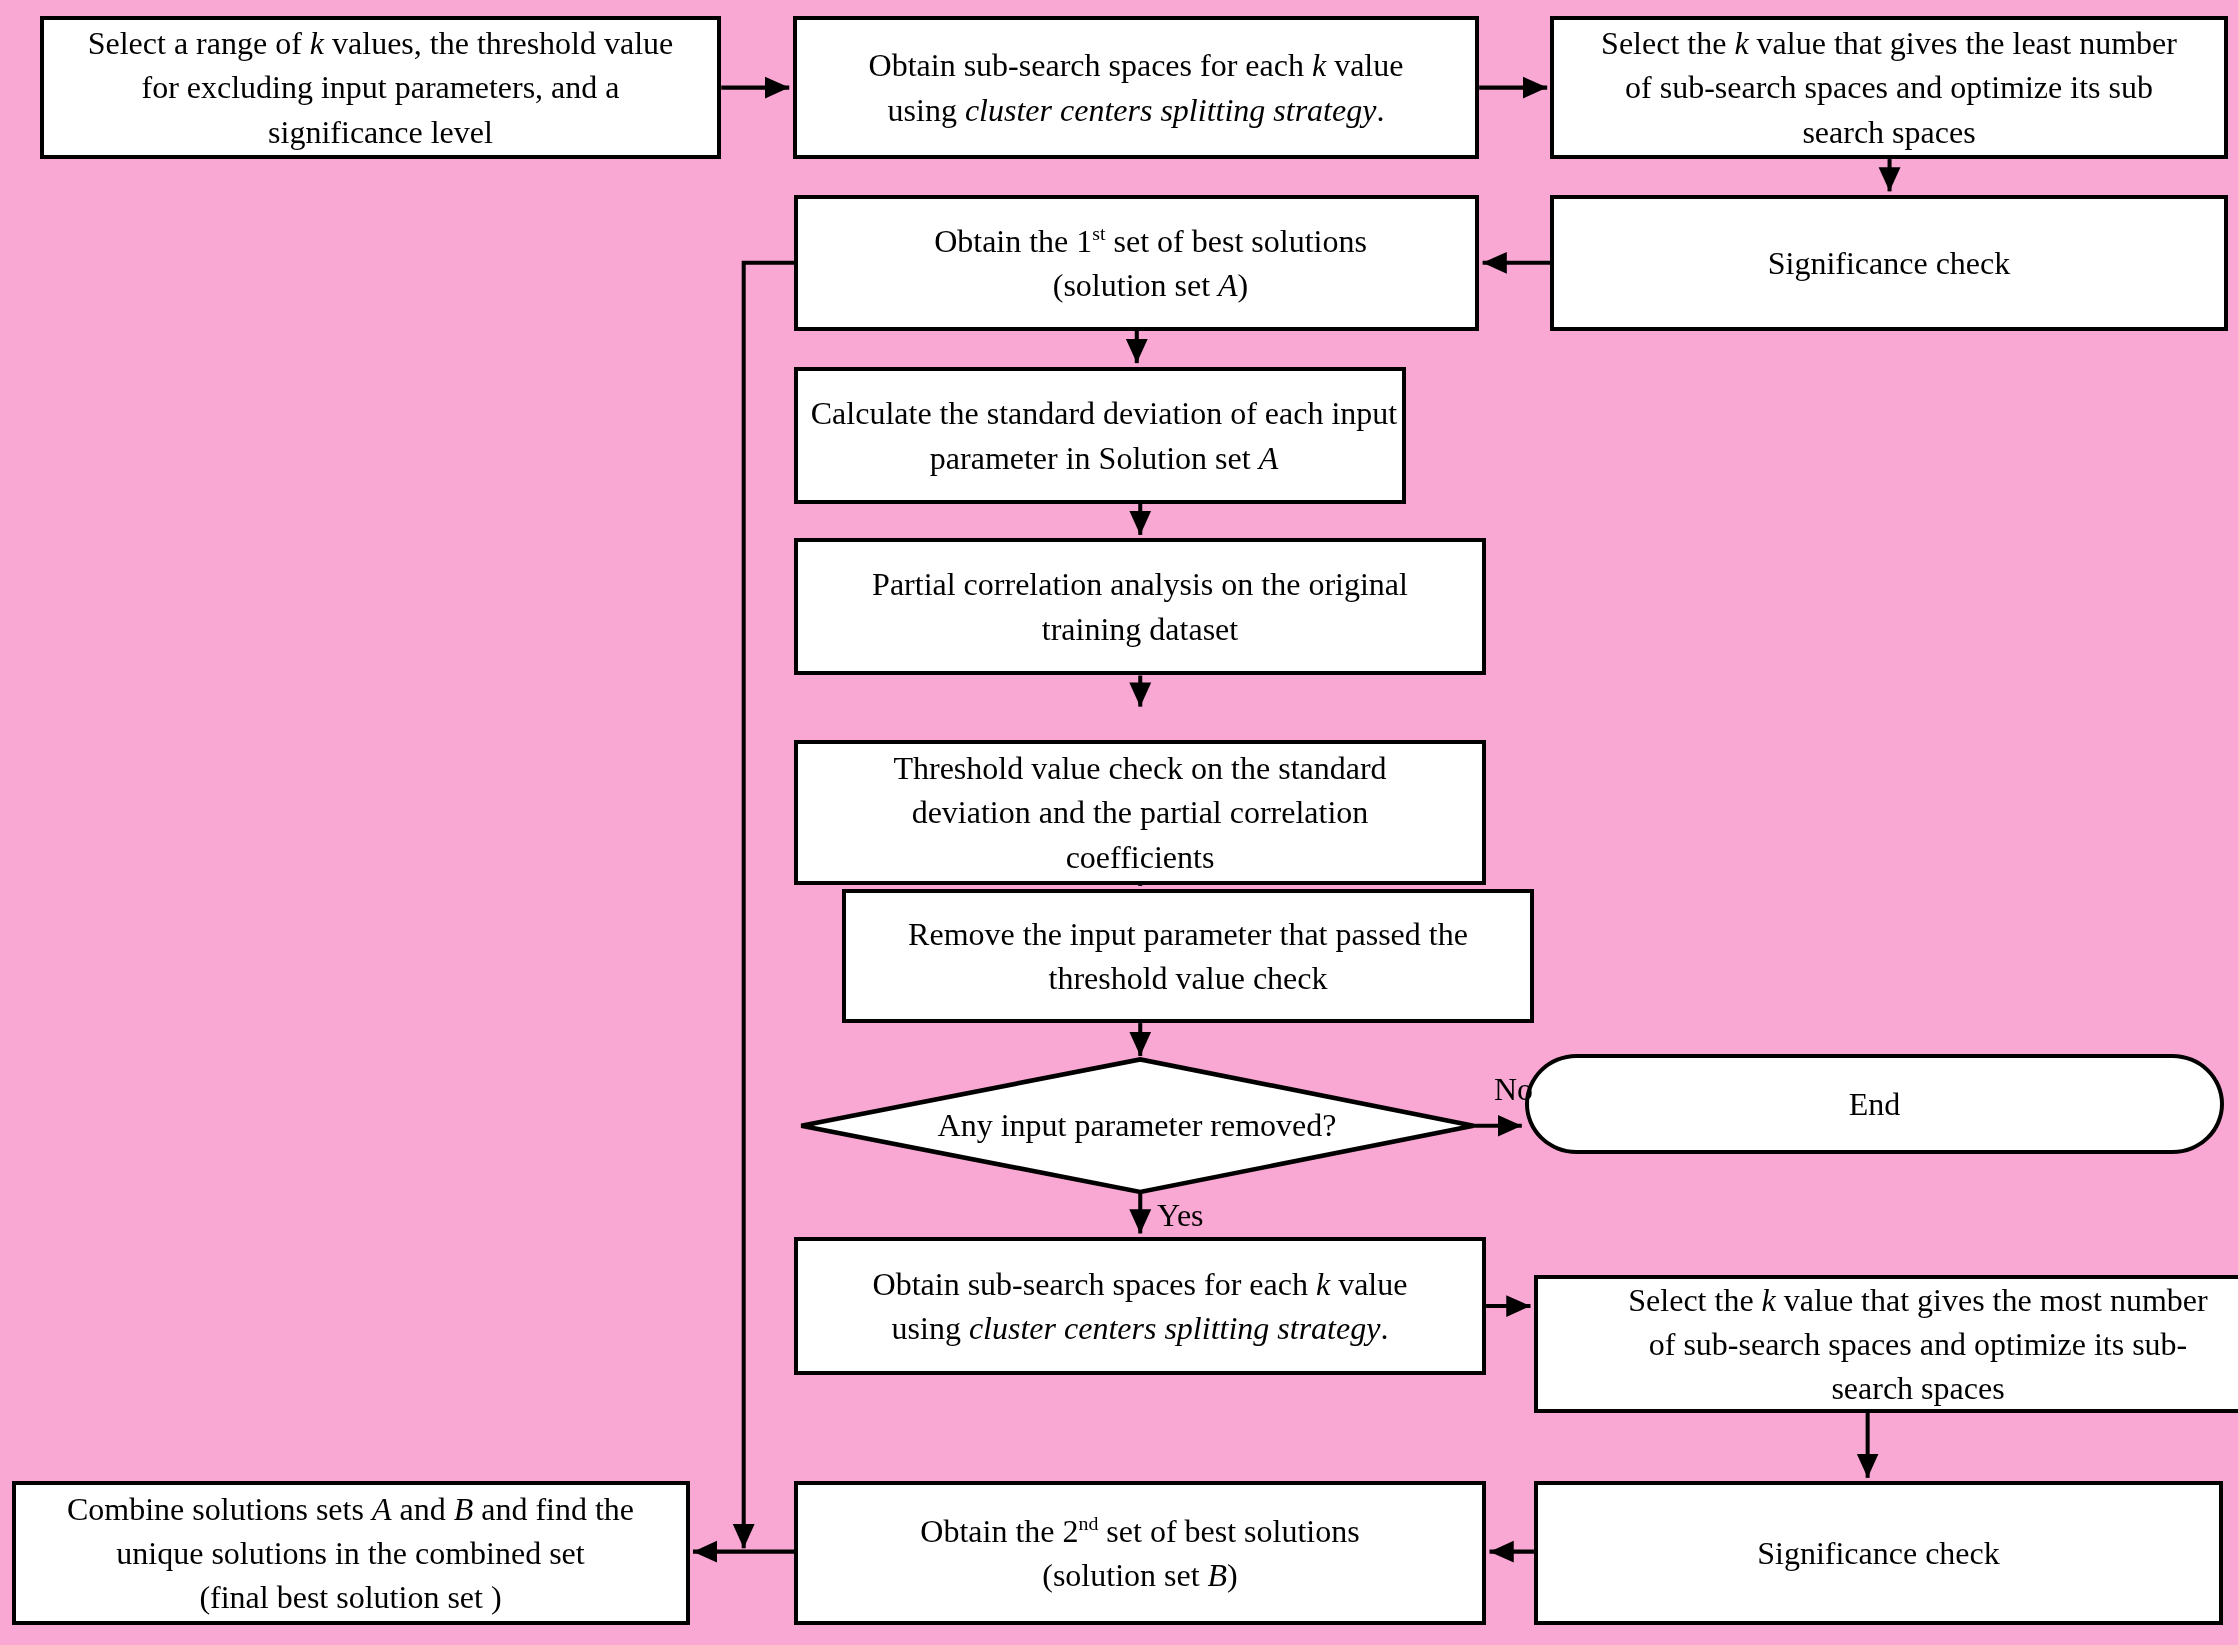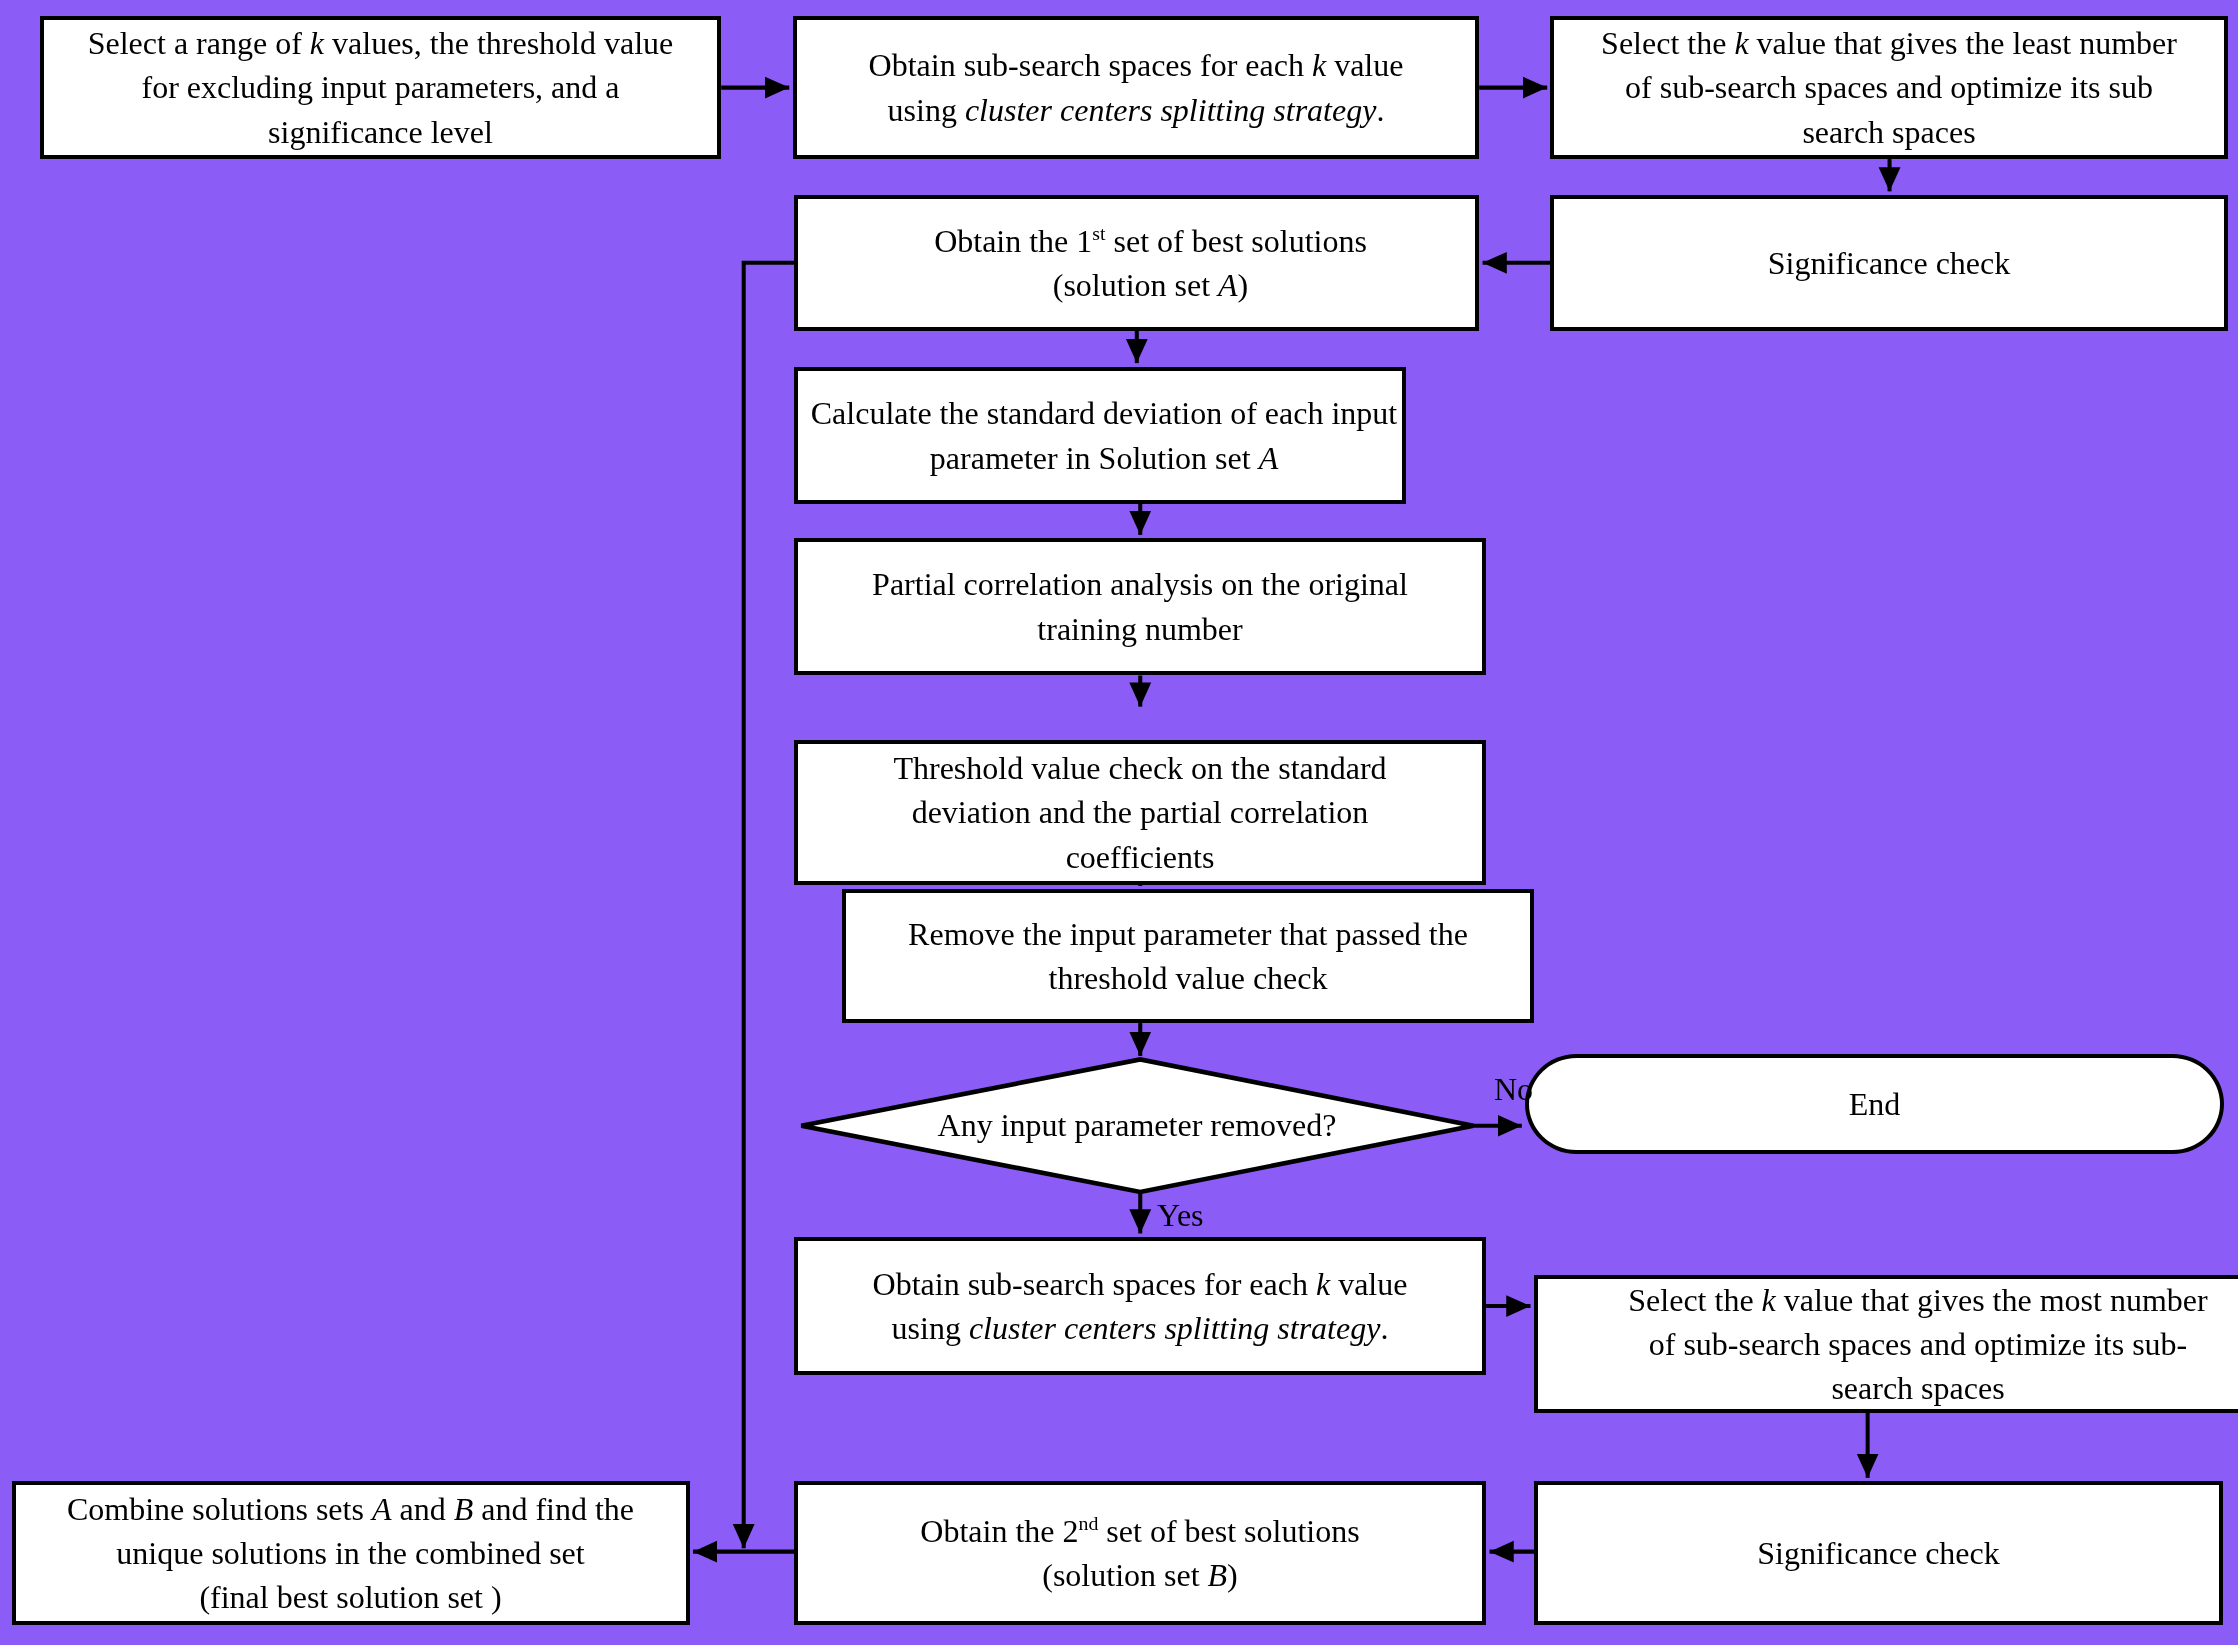--- a/index.html
+++ b/index.html
@@ -1,20 +1,20 @@
 <!DOCTYPE html>
 <html style="font-size:9.2px"><head>
 <meta charset="utf-8">
 <style>
   html, body { margin: 0; padding: 0; background: #ffffff; }
   .stage {
     position: relative;
     width: 2239px;
     height: 1645px;
-    background: #8b5cf6;
+    background: #f9a8d4;
     font-family: "Liberation Serif", "DejaVu Serif", serif;
     font-size: 32px;
     color: #000000;
     overflow: hidden;
   }
   .node {
     position: absolute;
     display: flex;
     align-items: center;
     justify-content: center;
@@ -103,21 +103,21 @@
 
   <div class="node rect" style="left:794px; top:195px; width:685px; height:136px;padding-left:28px;">
     <div class="node-text"><span>Obtain the 1</span><sup>st</sup><span> set of best solutions</span><br><span>(solution set </span><span style="font-style: italic;">A</span><span>)</span></div>
   </div>
 
   <div class="node rect" style="left:794px; top:367px; width:612px; height:137px;padding-left:8px;">
     <div class="node-text"><span>Calculate the standard deviation of each input</span><br><span>parameter in Solution set </span><span style="font-style: italic;">A</span></div>
   </div>
 
   <div class="node rect" style="left:794px; top:538px; width:692px; height:137px;">
-    <div class="node-text"><span>Partial correlation analysis on the original</span><br><span>training number</span></div>
+    <div class="node-text"><span>Partial correlation analysis on the original</span><br><span>training dataset</span></div>
   </div>
 
   <div class="node rect" style="left:794px; top:740px; width:692px; height:145px;">
     <div class="node-text"><span>Threshold value check on the standard</span><br><span>deviation and the partial correlation</span><br><span>coefficients</span></div>
   </div>
 
   <div class="node rect" style="left:794px; top:889px; width:692px; height:134px;margin-left:48px;">
     <div class="node-text"><span>Remove the input parameter that passed the</span><br><span>threshold value check</span></div>
   </div>
 

